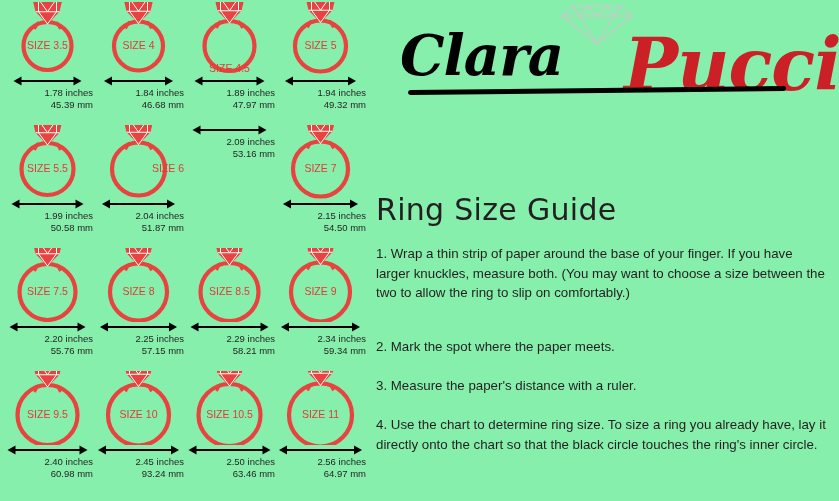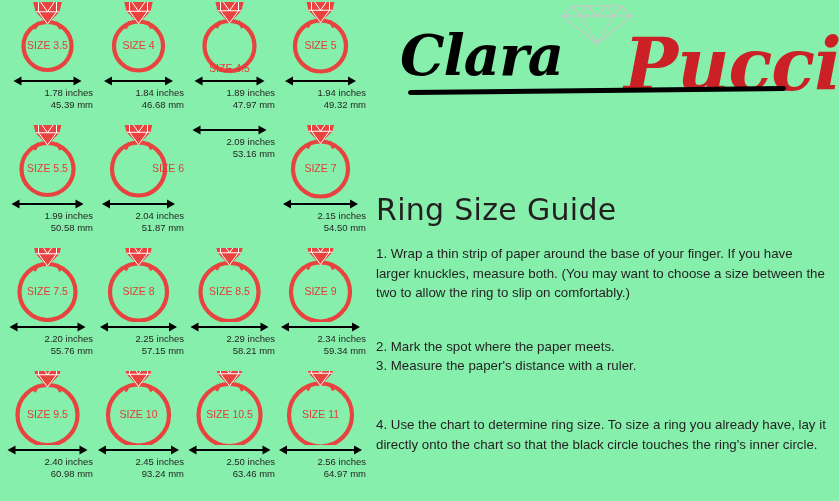--- a/index.html
+++ b/index.html
@@ -135,21 +135,21 @@
     position: absolute;
     left: 4px;
     width: 452px;
     font-size: 13.3px;
     line-height: 19.5px;
     color: #231f20;
     font-family: "Liberation Sans", sans-serif;
   }
   #step-1 { top: 244px; }
   #step-2 { top: 337px; }
-  #step-3 { top: 356px; }
+  #step-3 { top: 376px; }
   #step-4 { top: 415px; }
 </style>
 </head>
 <body>
 
 <div id="page">
 
   <div id="ring-grid">
       <div class="ring-cell">
         <div class="ring-art">

